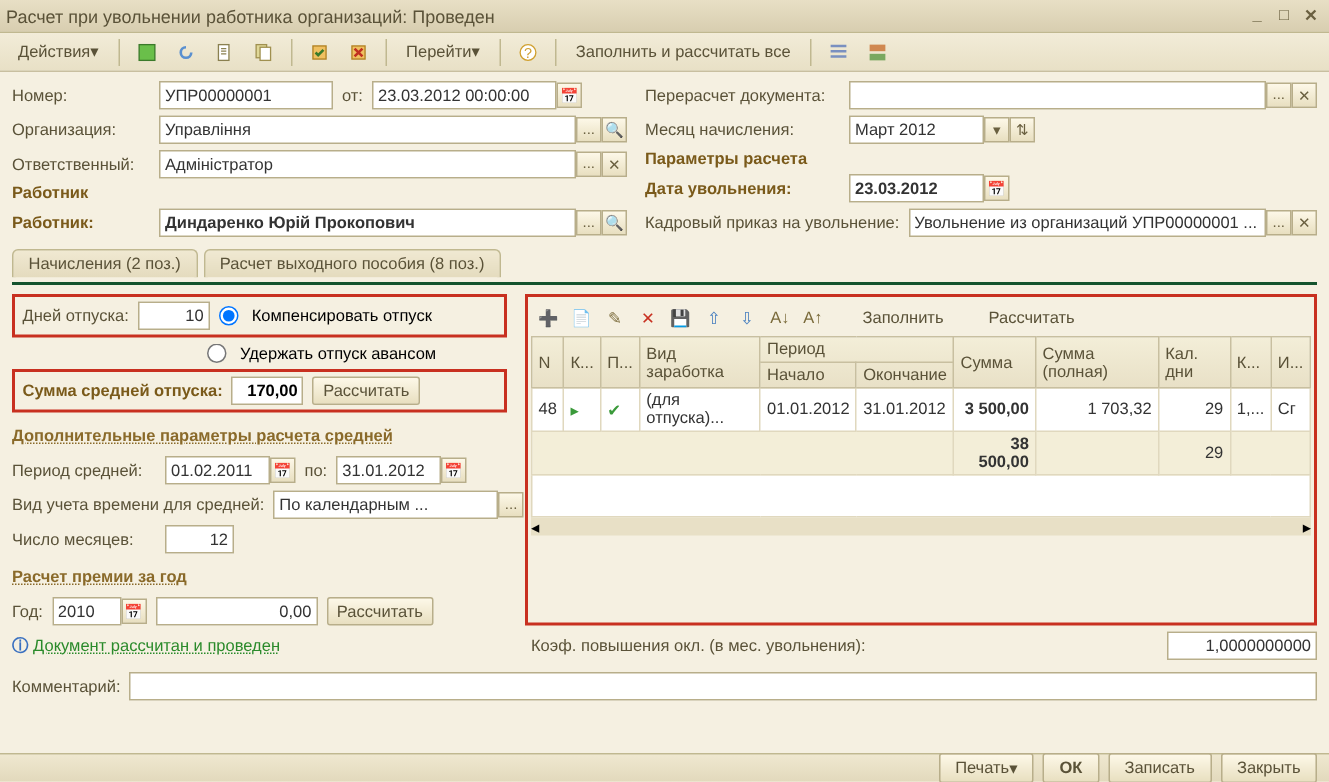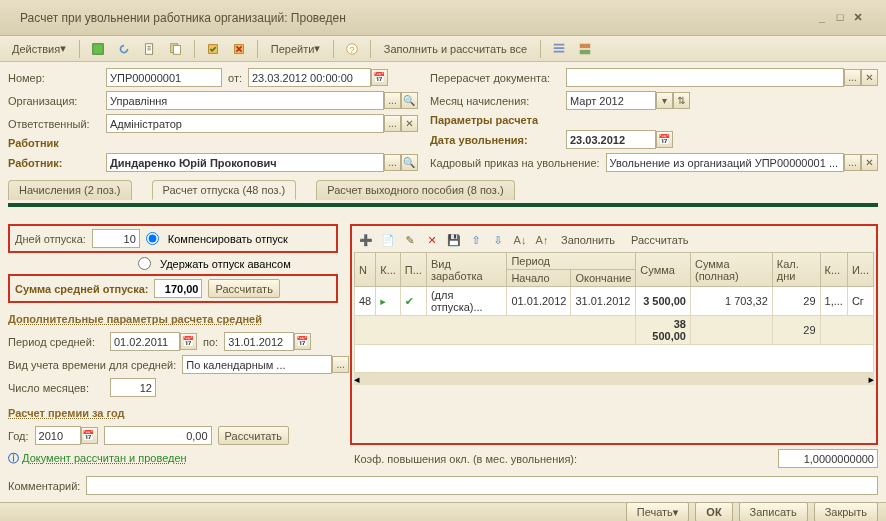--- a/index.html
+++ b/index.html
@@ -1,18 +1,18 @@
 <!DOCTYPE html>
 <html><head>
 <meta charset="utf-8">
 <style>
 * { box-sizing: border-box; margin: 0; padding: 0; font-family: Arial, sans-serif; font-size: 11px; }
 body { background: #f5f0e1; width: 886px; height: 521px; overflow: hidden; }
 
-.titlebar { background: linear-gradient(#e8dfc5, #d8ceb0); height: 36px; padding: 3px 20px; display: flex; align-items: center; border-bottom: 1px solid #c0b890; }
+.titlebar { background: linear-gradient(#e8dfc5, #d8ceb0); height: 22px; padding: 3px 4px; display: flex; align-items: center; border-bottom: 1px solid #c0b890; }
 .titlebar .title { flex: 1; color: #5a5238; font-size: 12px; }
 .winbtn { width: 16px; height: 14px; margin-left: 2px; text-align: center; cursor: pointer; color: #6a6040; font-weight: bold; }
 
 .toolbar { background: linear-gradient(#f2ecd8, #e8e0c6); height: 26px; padding: 6px 6px; display: flex; align-items: center; border-bottom: 1px solid #c8bfa0; gap: 4px; }
 .toolbar .sep { width: 1px; height: 18px; background: #c0b890; margin: 0 3px; }
 .tbtn { height: 20px; padding: 0 4px; display: flex; align-items: center; cursor: pointer; border-radius: 2px; }
 .tbtn-text { padding: 0 6px; color: #5a5238; }
 
 .form { padding: 6px 8px 4px; display: flex; flex-direction: column; gap: 4px; }
 .row { display: flex; align-items: center; gap: 6px; }
@@ -21,37 +21,37 @@
 .cols { display: flex; gap: 12px; }
 
 .label { color: #5a5238; white-space: nowrap; }
 .label-bold { color: #7a5a1a; font-weight: bold; }
 .input { background: #fff; border: 1px solid #b8ae8a; height: 19px; padding: 1px 3px; color: #333; }
 .btn-small { width: 17px; height: 17px; background: linear-gradient(#fdf8e8,#e8dfc0); border: 1px solid #b8ae8a; cursor: pointer; display: inline-flex; align-items: center; justify-content: center; font-size: 10px; color: #6a6040; }
 .field-wrap { display: flex; align-items: center; }
 .radio { margin-right: 3px; }
 
 .tabs { display: flex; margin-top: 4px; }
-.tab { padding: 3px 10px; background: linear-gradient(#f0e9d2,#e4dbbe); border: 1px solid #c0b890; border-bottom: none; border-radius: 4px 4px 0 0; margin-right: 20px; cursor: pointer; color: #5a5238; }
+.tab { padding: 3px 10px; background: linear-gradient(#f0e9d2,#e4dbbe); border: 1px solid #c0b890; border-bottom: none; border-radius: 4px 4px 0 0; margin-right: 4px; cursor: pointer; color: #5a5238; }
 .tab.active { background: #f5f0e1; border-bottom: 1px solid #f5f0e1; position: relative; z-index: 2; }
-.tab-body { border-top: 4px solid #14532d; padding-top: 17px; margin-top: -1px; }
+.tab-body { border-top: 2px solid #14532d; padding-top: 6px; margin-top: -1px; }
 
 .redbox { border: 2px solid #c83020; padding: 3px 5px; }
 .group-title { color: #8a6a2a; font-weight: bold; text-decoration: underline dotted; margin: 6px 0 3px; }
 
 .grid { border: 1px solid #c0b890; background: #fff; font-size: 10px; }
 .ghead { background: linear-gradient(#f3eed8,#e8e0c6); }
 .ghead th { border: 1px solid #c8bfa0; padding: 2px 4px; color: #5a5238; font-weight: normal; text-align: left; }
 .grid td { border: 1px solid #e0d8be; padding: 2px 4px; color: #333; }
 .grid .num { text-align: right; }
 .sum-col { font-weight: bold; color: #5a5238; }
 
 .subtoolbar { display: flex; align-items: center; gap: 4px; padding: 3px; }
 .subtoolbar .sbtn { width: 18px; height: 18px; cursor: pointer; display: flex; align-items: center; justify-content: center; color: #7a6a3a; border-radius: 2px; }
-.subtoolbar .stext { padding: 0 6px; color: #5a5238; cursor: pointer; }
+.subtoolbar .stext { padding: 0 6px; color: #5a5238; cursor: pointer; margin-left: 14px; }
 
 .link { color: #2a8a2a; text-decoration: underline dotted; text-align: right; }
 .info-icon { color: #3a70c0; font-weight: bold; }
 
 .footer { position: absolute; bottom: 0; left: 0; right: 0; height: 19px; background: linear-gradient(#efe8d0,#e2d9bc); border-top: 1px solid #c0b890; display: flex; align-items: center; justify-content: flex-end; padding: 0 8px; gap: 6px; }
 .fbtn { height: 20px; padding: 0 10px; background: linear-gradient(#fdf8e8,#e8dfc0); border: 1px solid #b8ae8a; border-radius: 2px; cursor: pointer; display: flex; align-items: center; color: #5a5238; }
 .fbtn.primary { font-weight: bold; }
 
 svg.i { width: 14px; height: 14px; }
 </style>
@@ -197,21 +197,20 @@
           <input class="input" style="flex: 1 1 0%;" value="Увольнение из организаций УПР00000001 ...">
           <span class="btn-small">...</span>
           <span class="btn-small">✕</span>
         </div>
       </div>
     </div>
   </div>
 
   <div class="tabs">
     <div class="tab">Начисления (2 поз.)</div>
-    <div class="tab active">Расчет отпуска (48 поз.)</div>
     <div class="tab">Расчет выходного пособия (8 поз.)</div>
   </div>
 
   <div class="tab-body">
     <div class="cols">
       <div style="width:330px;display:flex;flex-direction:column;gap:4px">
         <div class="redbox row">
           <span class="label">Дней отпуска:</span>
           <input class="input num" style="width: 48px; text-align: right;" value="10">
           <label class="row">

